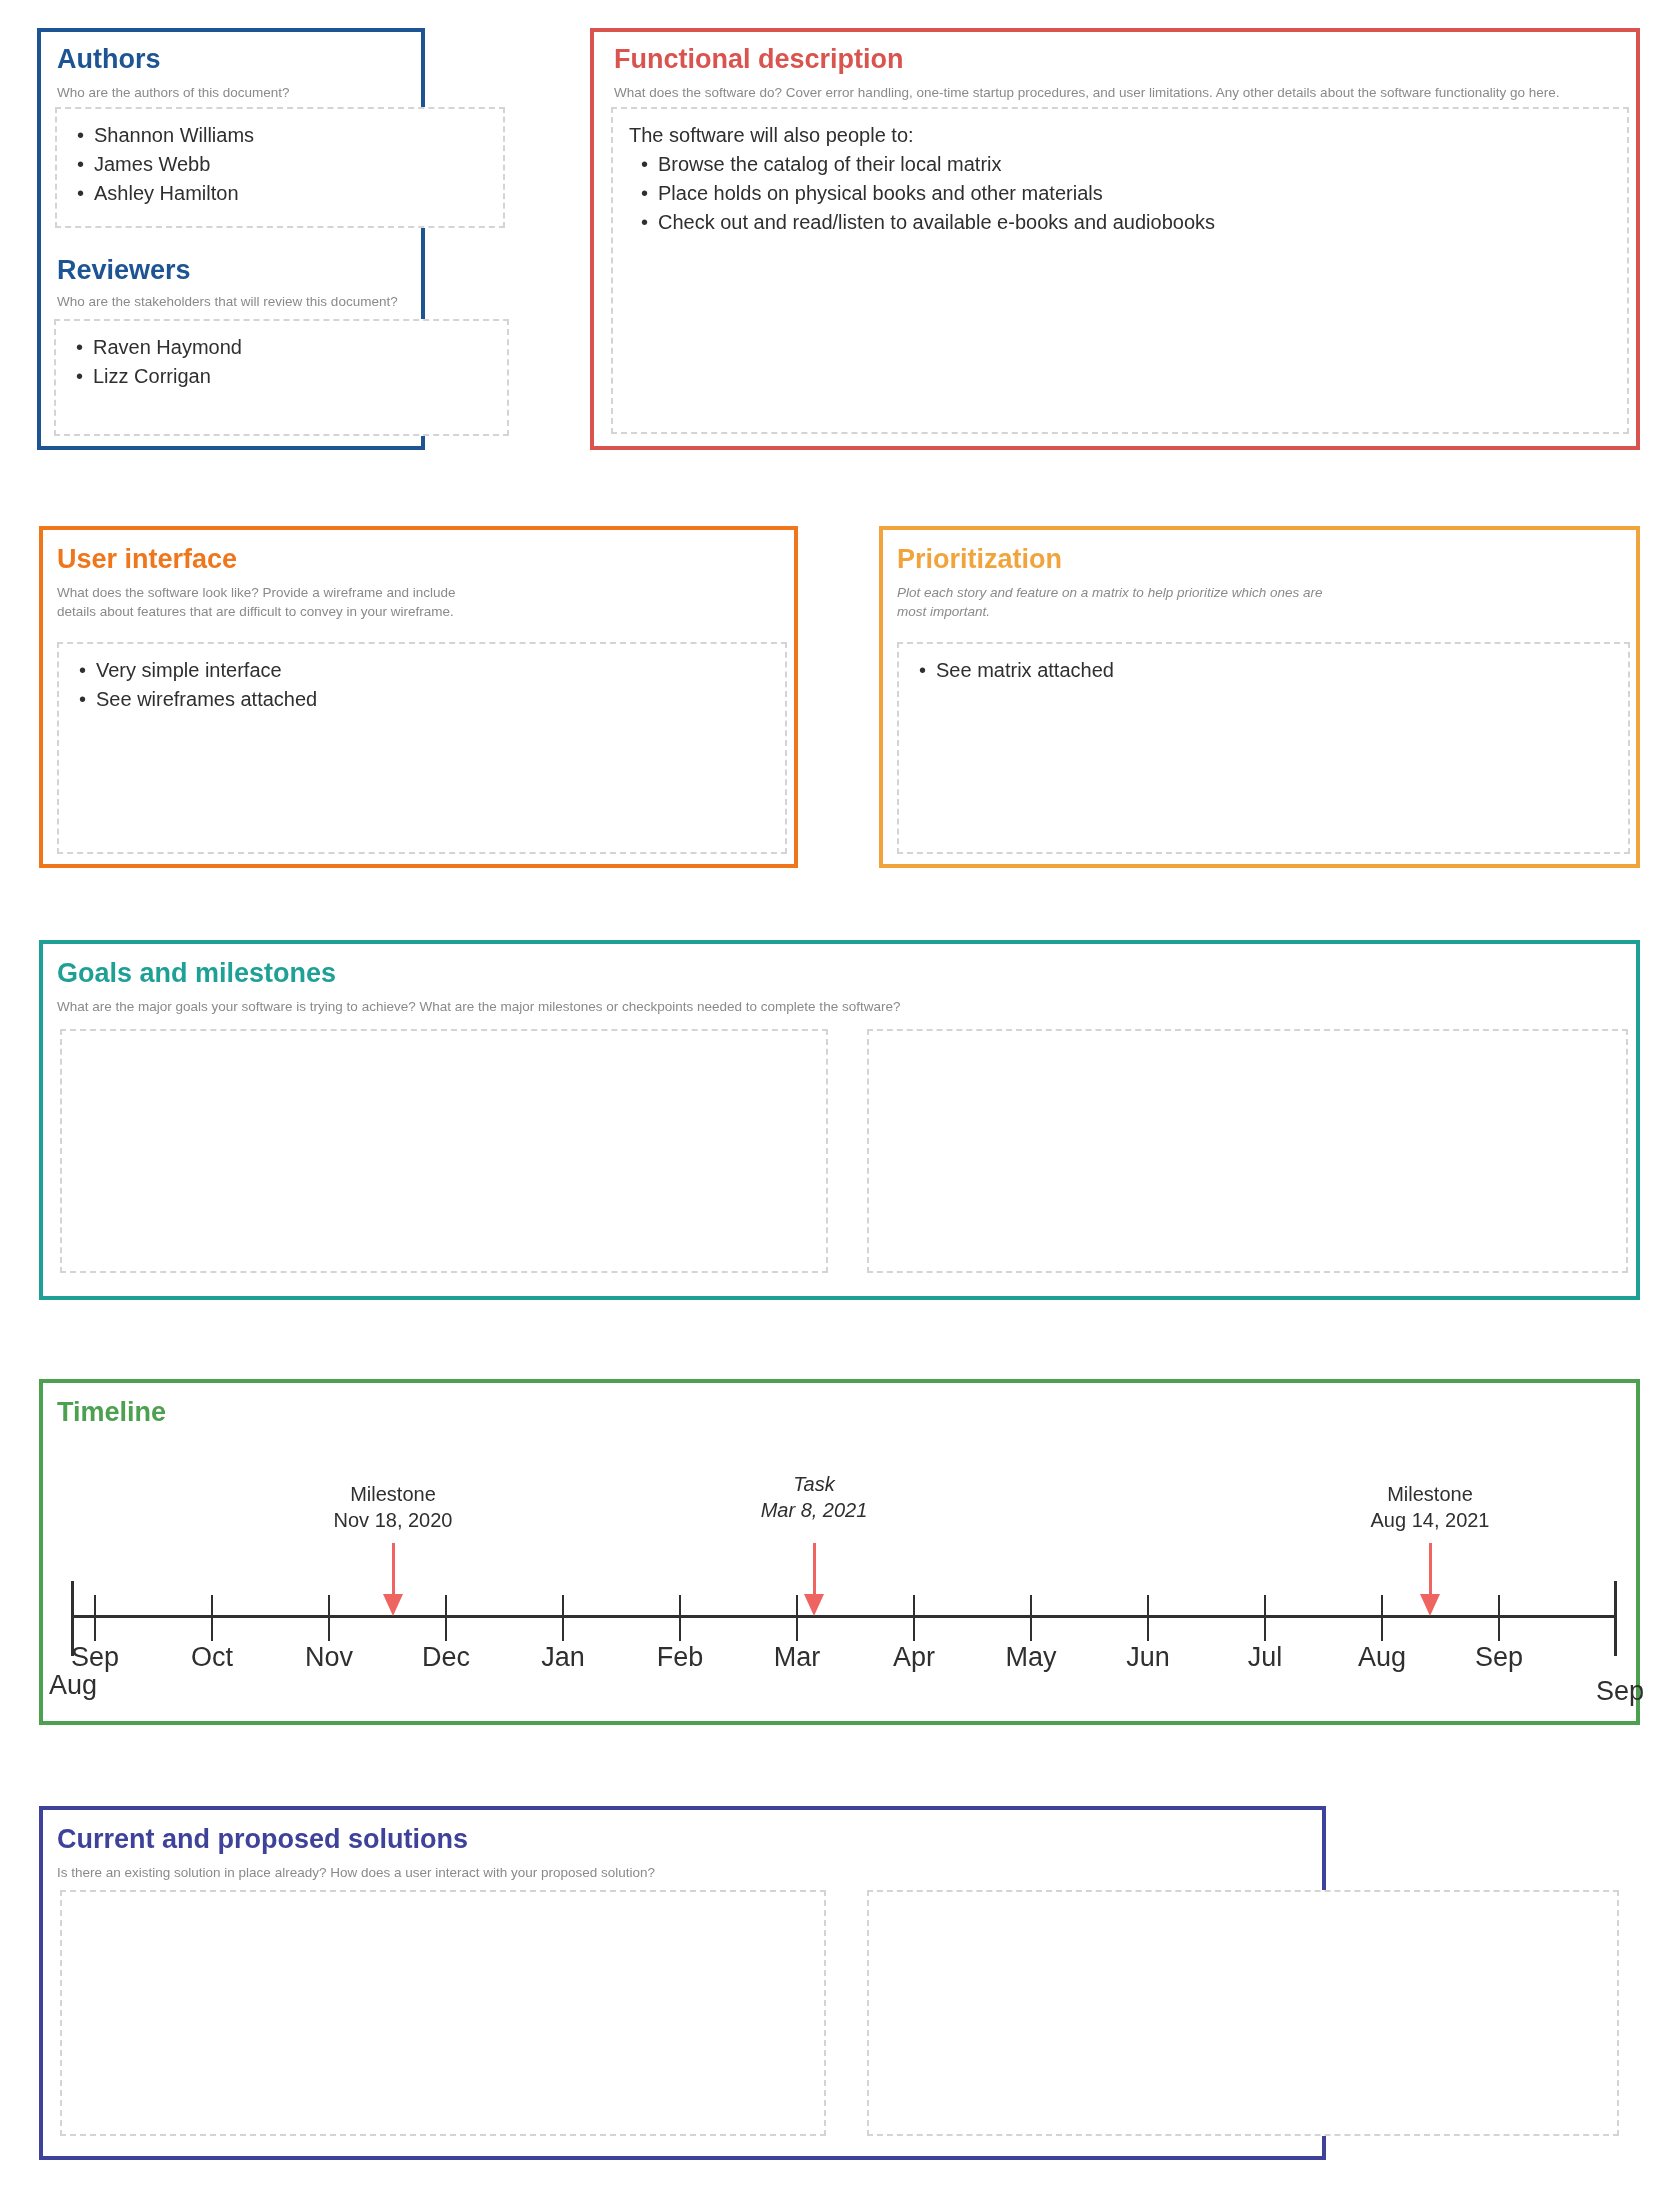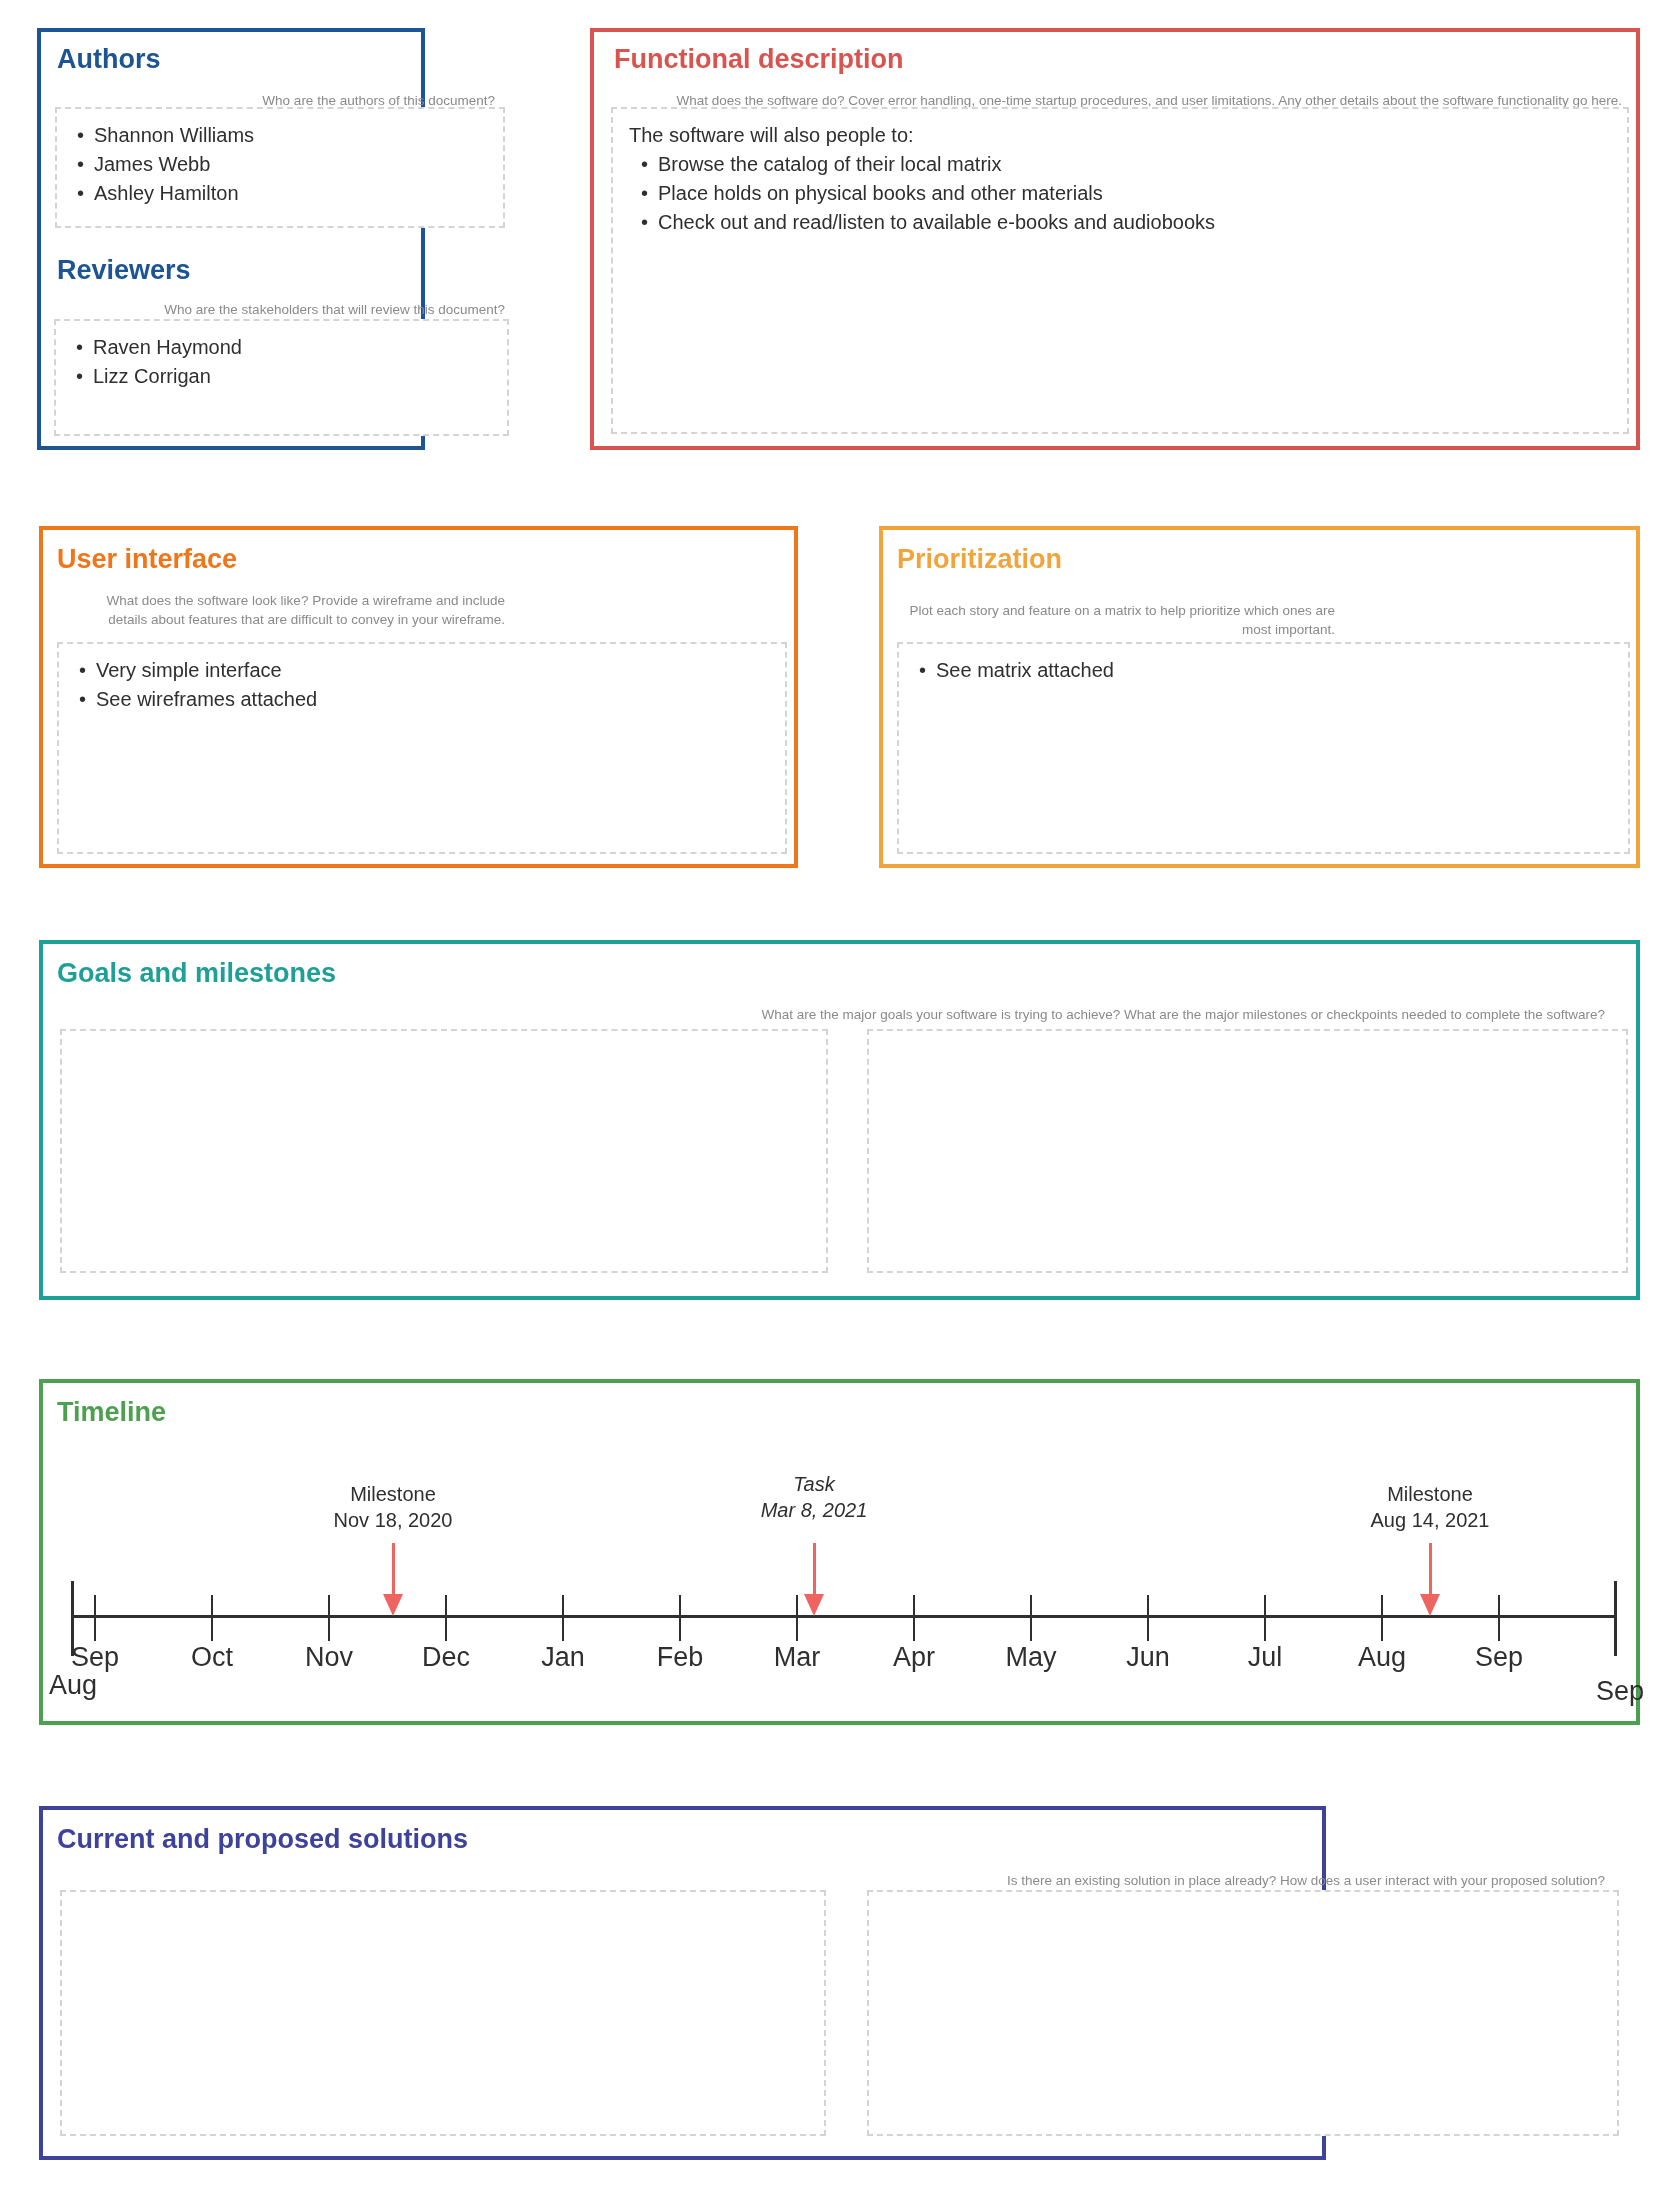--- a/index.html
+++ b/index.html
@@ -2,21 +2,21 @@
 <html><head>
 <meta charset="utf-8">
 <style>
   html,body{margin:0;padding:0;}
   body{
     width:1676px;height:2195px;position:relative;background:#ffffff;
     font-family:"Liberation Sans", sans-serif;overflow:hidden;
   }
   .section{position:absolute;background:#fff;border:4px solid #999;box-sizing:border-box;}
   .sec-title{position:absolute;margin:0;font-size:27px;font-weight:bold;letter-spacing:0;}
-  .sec-sub{position:absolute;margin:8px;font-size:13.5px;color:#8a8a8a;line-height:1.38;text-align:right;}
+  .sec-sub{position:absolute;margin:0;font-size:13.5px;color:#8a8a8a;line-height:1.38;}
   .dashed{position:absolute;border:2px dashed #d4d4d4;box-sizing:border-box;background:#fff;}
   .content-intro{margin:0;font-size:20px;color:#2f2f2f;line-height:29px;}
   ul.bullets{margin:0;padding:0;list-style:none;font-size:20px;color:#2f2f2f;}
   ul.bullets li{line-height:29px;}
   ul.bullets li::before{content:"•";display:inline-block;width:21px;text-indent:4px;}
   .pad{padding:12px 16px;}
   
   .tl-canvas{position:absolute;left:0;top:0;width:100%;height:100%;}
   .tl-axis{position:absolute;background:#2f2f2f;}
   .tl-tick{position:absolute;width:2px;background:#2f2f2f;}
@@ -69,21 +69,21 @@
   <div class="dashed pad" style="left:14px;top:112px;width:730px;height:212px;">
     <ul class="bullets">
         <li>Very simple interface</li>
         <li>See wireframes attached</li>
       </ul>
   </div>
 </div>
 
 <div class="section" style="left: 879px; top: 526px; width: 761px; height: 342px; border-color: rgb(242, 164, 60);">
   <h2 class="sec-title" style="left: 14px; top: 14px; color: rgb(242, 164, 60);">Prioritization</h2>
-  <p class="sec-sub" style="left:14px;top:64px;width:430px;">Plot each story and feature on a matrix to help prioritize which ones are most important.</p>
+  <p class="sec-sub" style="left:14px;top:54px;width:430px;font-style:italic;">Plot each story and feature on a matrix to help prioritize which ones are most important.</p>
   <div class="dashed pad" style="left:14px;top:112px;width:733px;height:212px;">
     <ul class="bullets">
         <li>See matrix attached</li>
       </ul>
   </div>
 </div>
 
 <div class="section" style="left: 39px; top: 940px; width: 1601px; height: 360px; border-color: rgb(31, 160, 151);">
   <h2 class="sec-title" style="left: 14px; top: 14px; color: rgb(31, 160, 151);">Goals and milestones</h2>
   <p class="sec-sub" style="left:14px;top:54px;width:1540px;">What are the major goals your software is trying to achieve? What are the major milestones or checkpoints needed to complete the software?</p>

